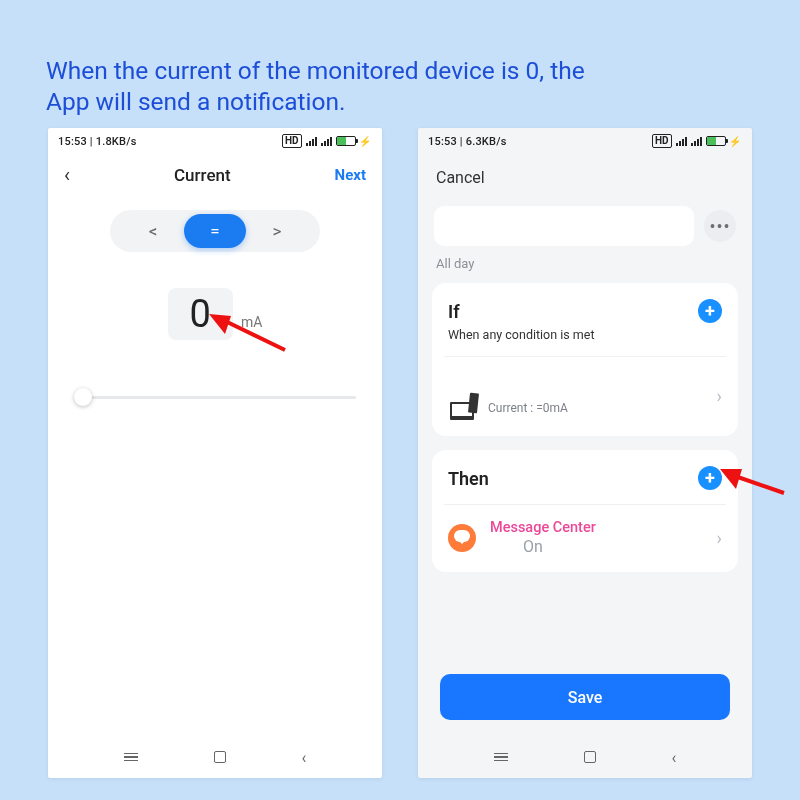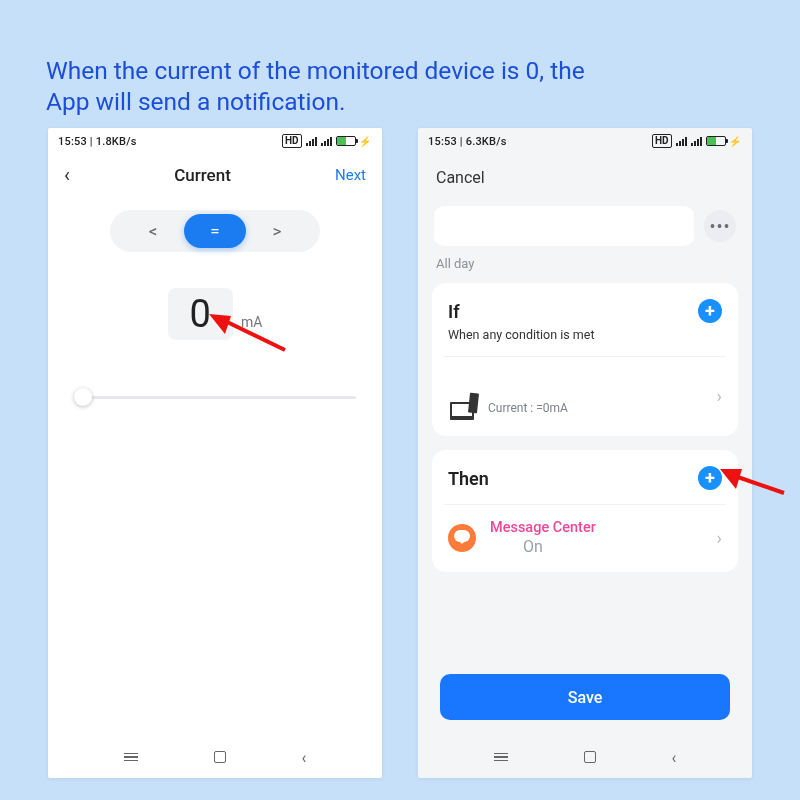--- a/index.html
+++ b/index.html
@@ -37,21 +37,21 @@
   .hd-badge { font-size:10px; border:1px solid #222; border-radius:2px; padding:0 2px; line-height:1.2; font-weight:700;}
   .bolt { font-size:10px; }
 
   
   .nav1 {
     height: 42px; display:flex; align-items:center; justify-content:space-between;
     padding:0 16px;
   }
   .nav1 .back { font-size:20px; color:#333; }
   .nav1 .title { font-size:17px; font-weight:500; color:#222; }
-  .nav1 .next { font-size:15px; color:#1b7cf2; font-weight:400; }
+  .nav1 .next { font-size:15px; color:#1b7cf2; font-weight:700; }
 
   .op-group {
     width: 210px; height:42px; margin: 14px auto 0; background:#f2f3f5; border-radius:22px;
     display:flex; align-items:center; justify-content:center; gap:0;
   }
   .op-item {
     width:62px; height:34px; display:flex; align-items:center; justify-content:center;
     font-size:17px; color:#666; border-radius:18px;
   }
   .op-item.active { background:#1b7cf2; color:#fff; box-shadow:0 2px 6px rgba(27,124,242,.35); }

